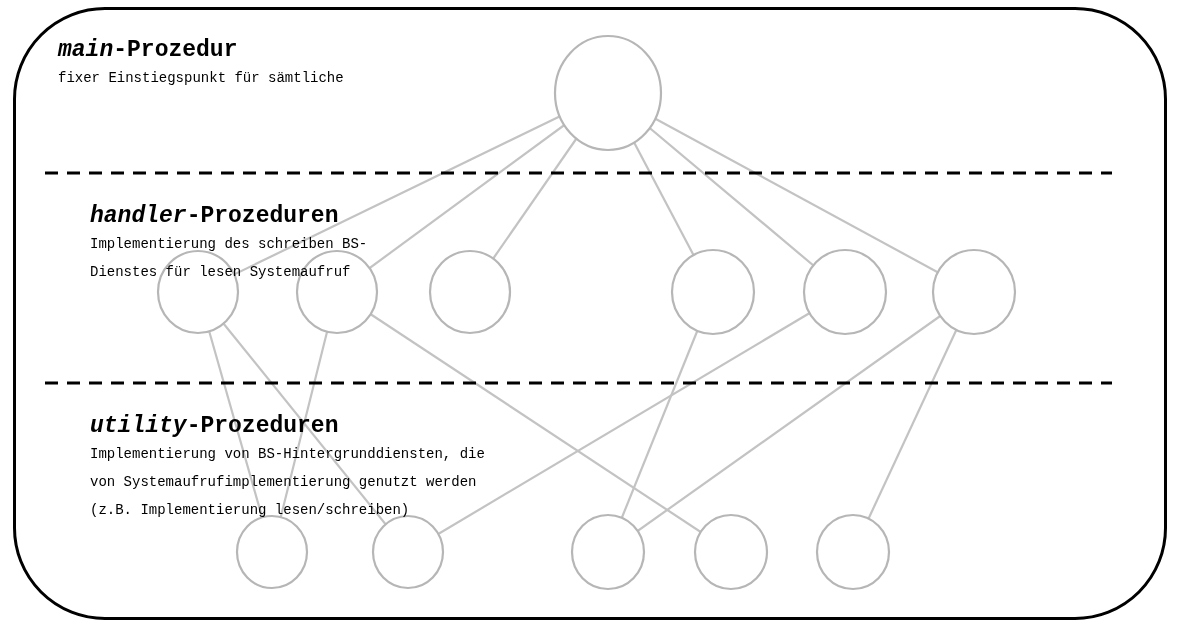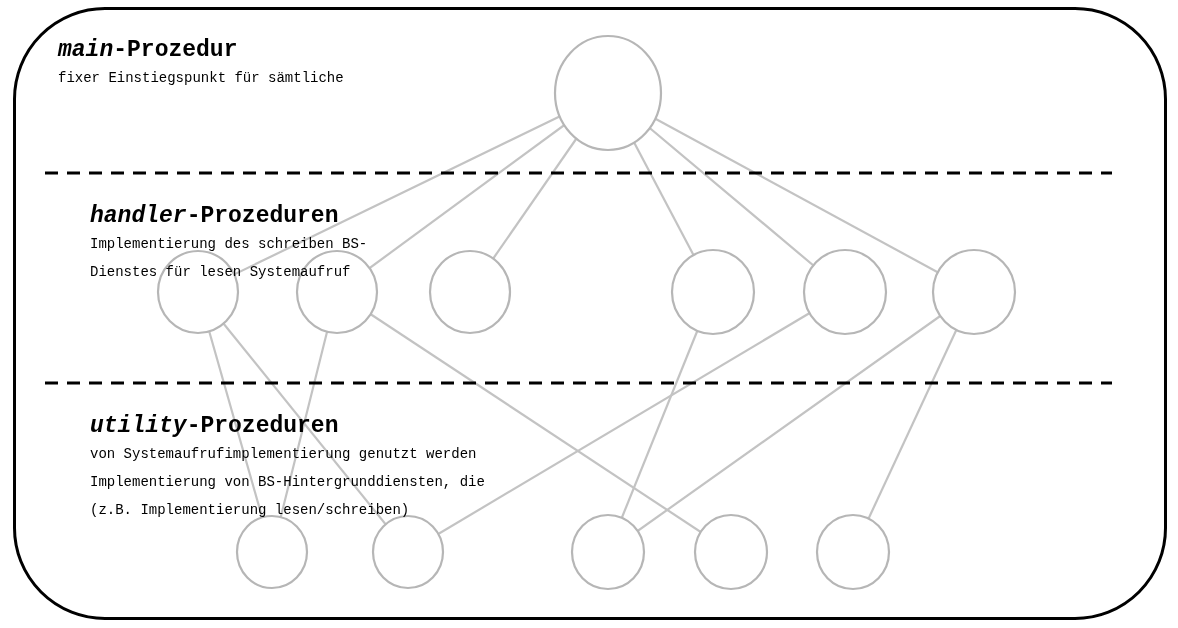--- a/index.html
+++ b/index.html
@@ -90,19 +90,19 @@
     <div class="layer-title"><span class="t-it">handler</span><span>-Prozeduren</span></div>
     <div class="layer-desc">
       <div>Implementierung des schreiben BS-</div>
       <div>Dienstes für lesen Systemaufruf</div>
     </div>
   </div>
 
   <div class="label-block pos-l3">
     <div class="layer-title"><span class="t-it">utility</span><span>-Prozeduren</span></div>
     <div class="layer-desc">
+      <div>Implementierung von BS-Hintergrunddiensten, die</div>
       <div>von Systemaufrufimplementierung genutzt werden</div>
-      <div>Implementierung von BS-Hintergrunddiensten, die</div>
       <div>(z.B. Implementierung lesen/schreiben)</div>
     </div>
   </div>
 
 </div>
 
 </body></html>

